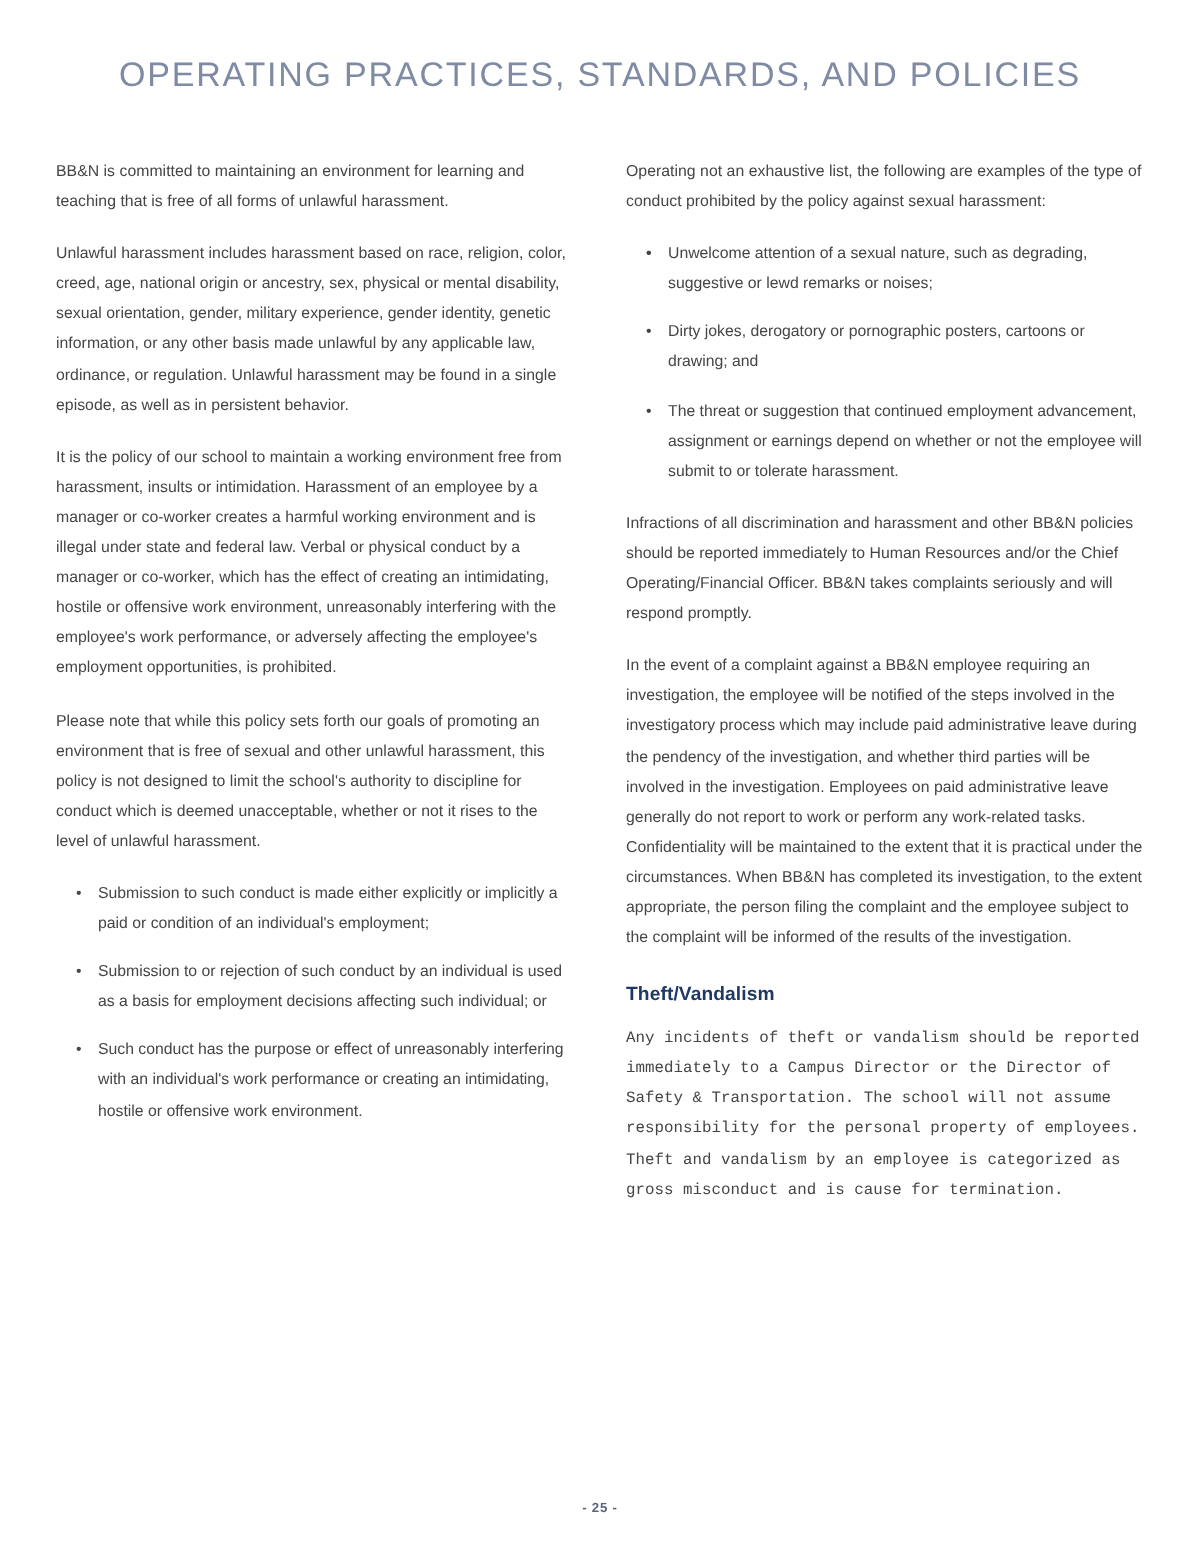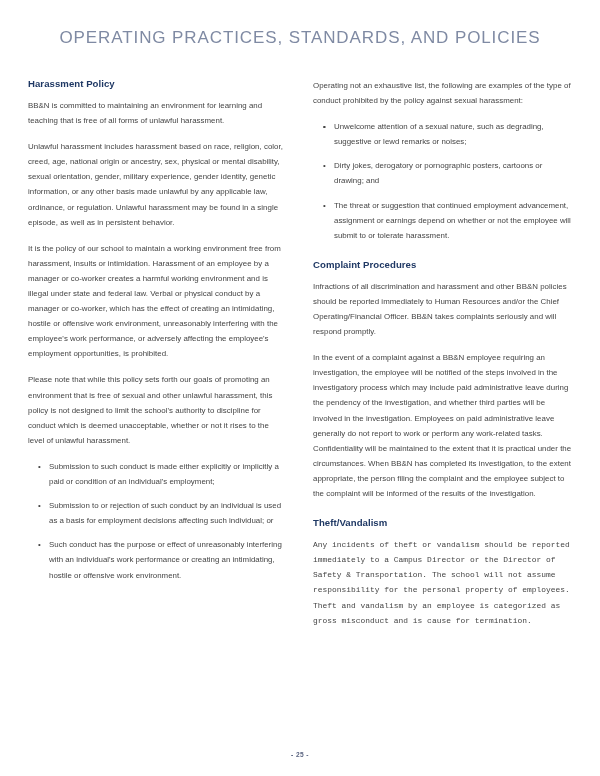--- a/index.html
+++ b/index.html
@@ -118,21 +118,20 @@
 <body>
 
 <div class="page">
 
   <div class="page-title">OPERATING PRACTICES, STANDARDS, AND POLICIES</div>
 
   <div class="columns">
 
     <div class="col">
 
-      <h2 class="section-heading">Harassment Policy</h2>
 
       <p class="body-text">BB&amp;N is committed to maintaining an environment for learning and teaching that is free of all forms of unlawful harassment.</p>
       <p class="body-text">Unlawful harassment includes harassment based on race, religion, color, creed, age, national origin or ancestry, sex, physical or mental disability, sexual orientation, gender, military experience, gender identity, genetic information, or any other basis made unlawful by any applicable law, ordinance, or regulation. Unlawful harassment may be found in a single episode, as well as in persistent behavior.</p>
       <p class="body-text">It is the policy of our school to maintain a working environment free from harassment, insults or intimidation. Harassment of an employee by a manager or co-worker creates a harmful working environment and is illegal under state and federal law. Verbal or physical conduct by a manager or co-worker, which has the effect of creating an intimidating, hostile or offensive work environment, unreasonably interfering with the employee's work performance, or adversely affecting the employee's employment opportunities, is prohibited.</p>
       <p class="body-text">Please note that while this policy sets forth our goals of promoting an environment that is free of sexual and other unlawful harassment, this policy is not designed to limit the school's authority to discipline for conduct which is deemed unacceptable, whether or not it rises to the level of unlawful harassment.</p>
 
 
 
       <ul class="bullets">
         <li>
@@ -166,21 +165,20 @@
         <li>
           <span class="bullet-dot">•</span>
           <span>Dirty jokes, derogatory or pornographic posters, cartoons or drawing; and</span>
         </li>
         <li>
           <span class="bullet-dot">•</span>
           <span>The threat or suggestion that continued employment advancement, assignment or earnings depend on whether or not the employee will submit to or tolerate harassment.</span>
         </li>
       </ul>
 
-      <h2 class="section-heading spaced">Complaint Procedures</h2>
 
       <p class="body-text">Infractions of all discrimination and harassment and other BB&amp;N policies should be reported immediately to Human Resources and/or the Chief Operating/Financial Officer. BB&amp;N takes complaints seriously and will respond promptly.</p>
       <p class="body-text">In the event of a complaint against a BB&amp;N employee requiring an investigation, the employee will be notified of the steps involved in the investigatory process which may include paid administrative leave during the pendency of the investigation, and whether third parties will be involved in the investigation. Employees on paid administrative leave generally do not report to work or perform any work-related tasks. Confidentiality will be maintained to the extent that it is practical under the circumstances. When BB&amp;N has completed its investigation, to the extent appropriate, the person filing the complaint and the employee subject to the complaint will be informed of the results of the investigation.</p>
 
       <h2 class="section-heading spaced">Theft/Vandalism</h2>
 
       <p class="body-text">Any incidents of theft or vandalism should be reported immediately to a Campus Director or the Director of Safety &amp; Transportation. The school will not assume responsibility for the personal property of employees. Theft and vandalism by an employee is categorized as gross misconduct and is cause for termination.</p>
 
     </div>
 

